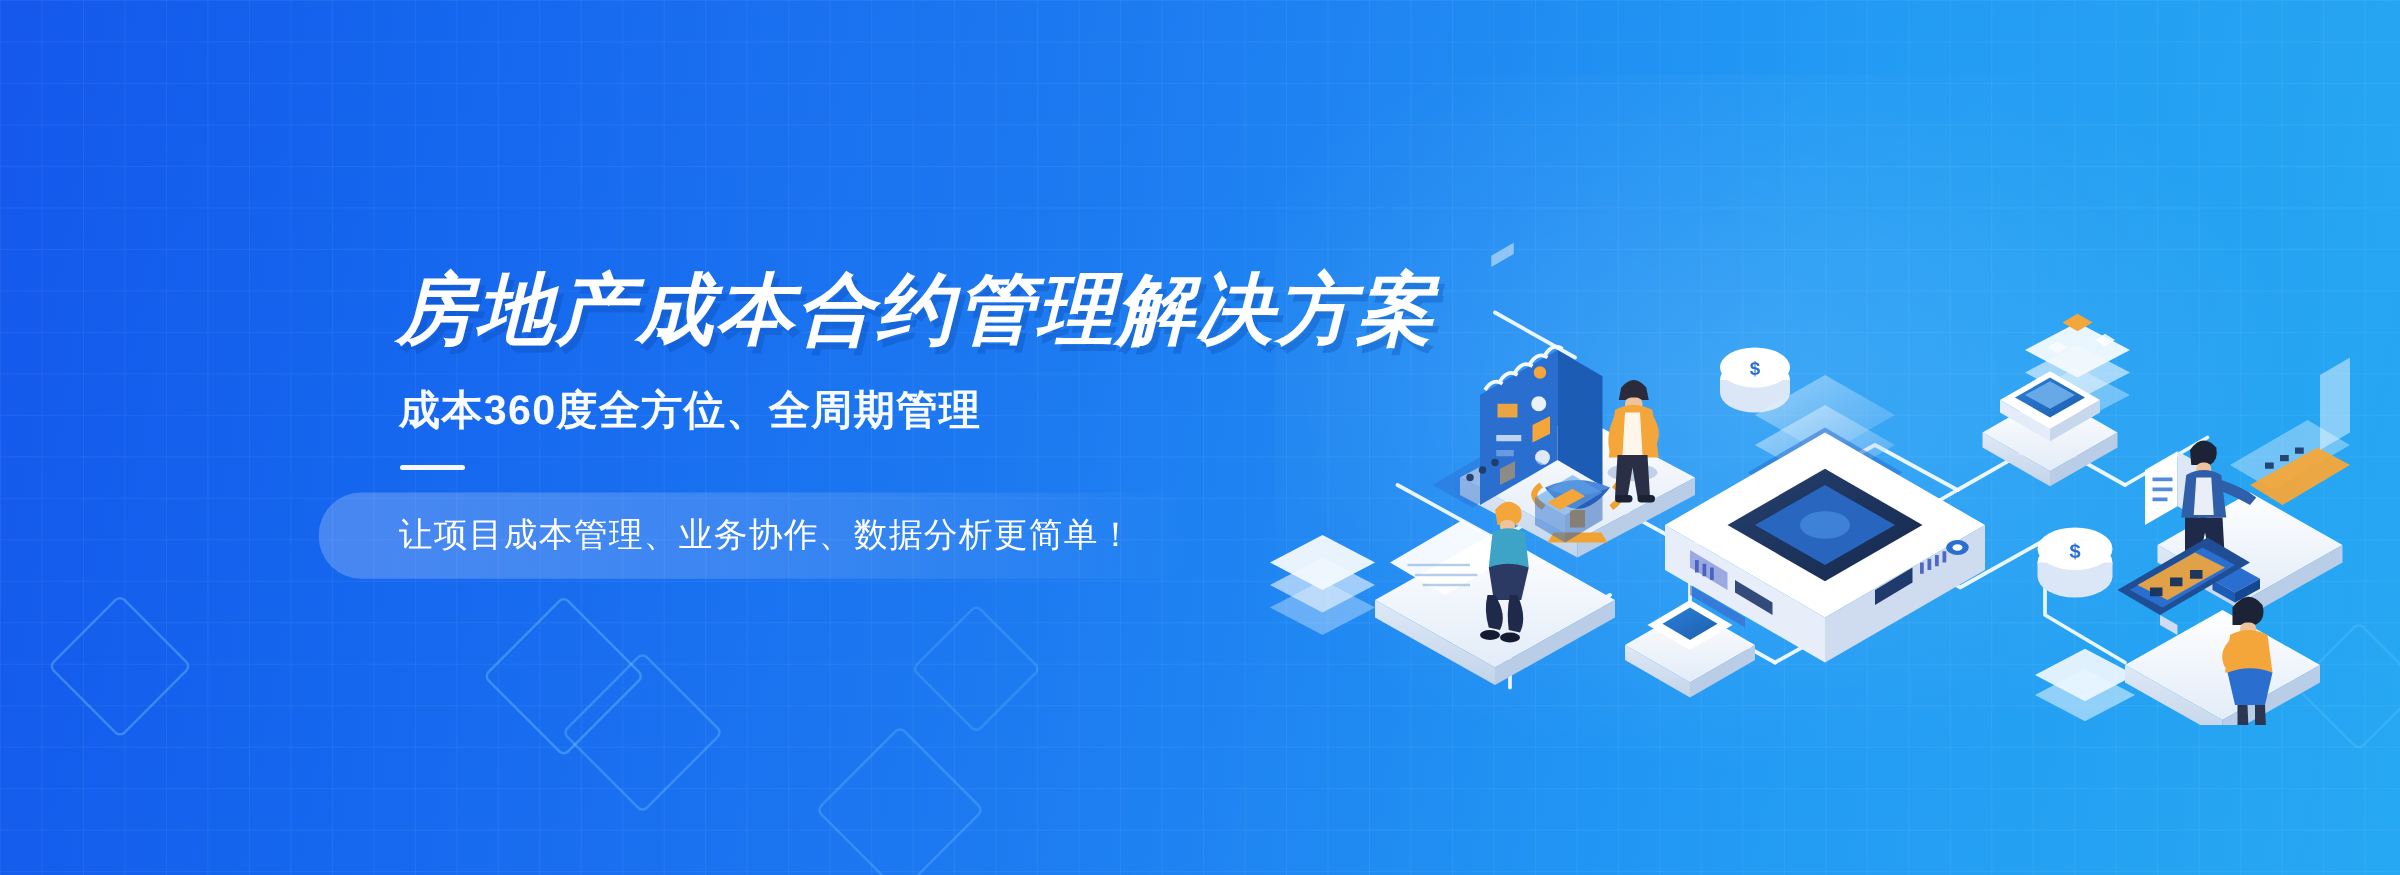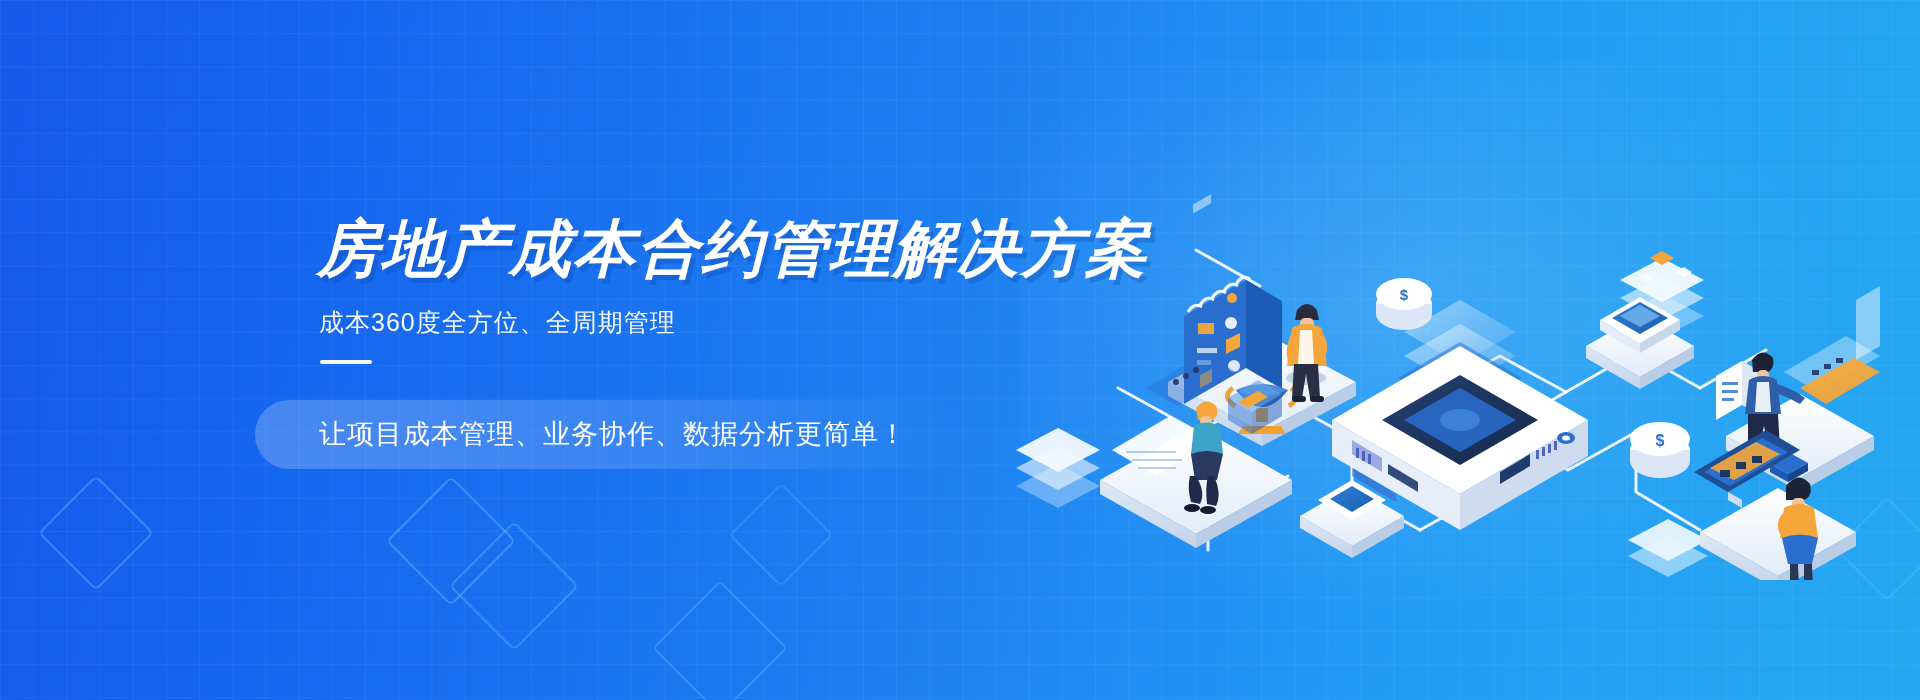--- a/index.html
+++ b/index.html
@@ -43,28 +43,28 @@
   
   .copy{position:absolute;left:317px;top:215px;width:900px;}
   .title{
     margin:0;color:#ffffff;font-size:62px;line-height:1.12;
     font-weight:bold;font-style:italic;letter-spacing:2px;
     text-shadow:4px 5px 0 rgba(10,70,170,.30);
     white-space:nowrap;
     font-family:Liberation Serif, serif;
   }
   .subtitle{
-    margin:22px 0 0 2px;color:#ffffff;font-size:25px;letter-spacing:1px;
-    font-weight:normal;opacity:.97;white-space:nowrap;
+    margin:22px 0 0 2px;color:#ffffff;font-size:33px;letter-spacing:1px;
+    font-weight:bold;opacity:.97;white-space:nowrap;
   }
   .rule{
     margin:21px 0 0 3px;width:52px;height:4px;background:#ffffff;border-radius:2px;opacity:.96;
   }
   .pill{
-    margin-top:36px;margin-left:-62px;
+    margin-top:18px;margin-left:-62px;
     display:inline-block;
     padding:16px 52px 17px 64px;
     border-radius:34px;
     background:linear-gradient(90deg, rgba(255,255,255,.22) 0%, rgba(255,255,255,.19) 28%, rgba(255,255,255,.10) 66%, rgba(255,255,255,0) 100%);
     color:#ffffff;font-size:27px;letter-spacing:1px;white-space:nowrap;
   }
 
   
   .illo{position:absolute;left:1000px;top:120px;width:880px;height:460px;}
   .illo svg{display:block;width:100%;height:100%;}

